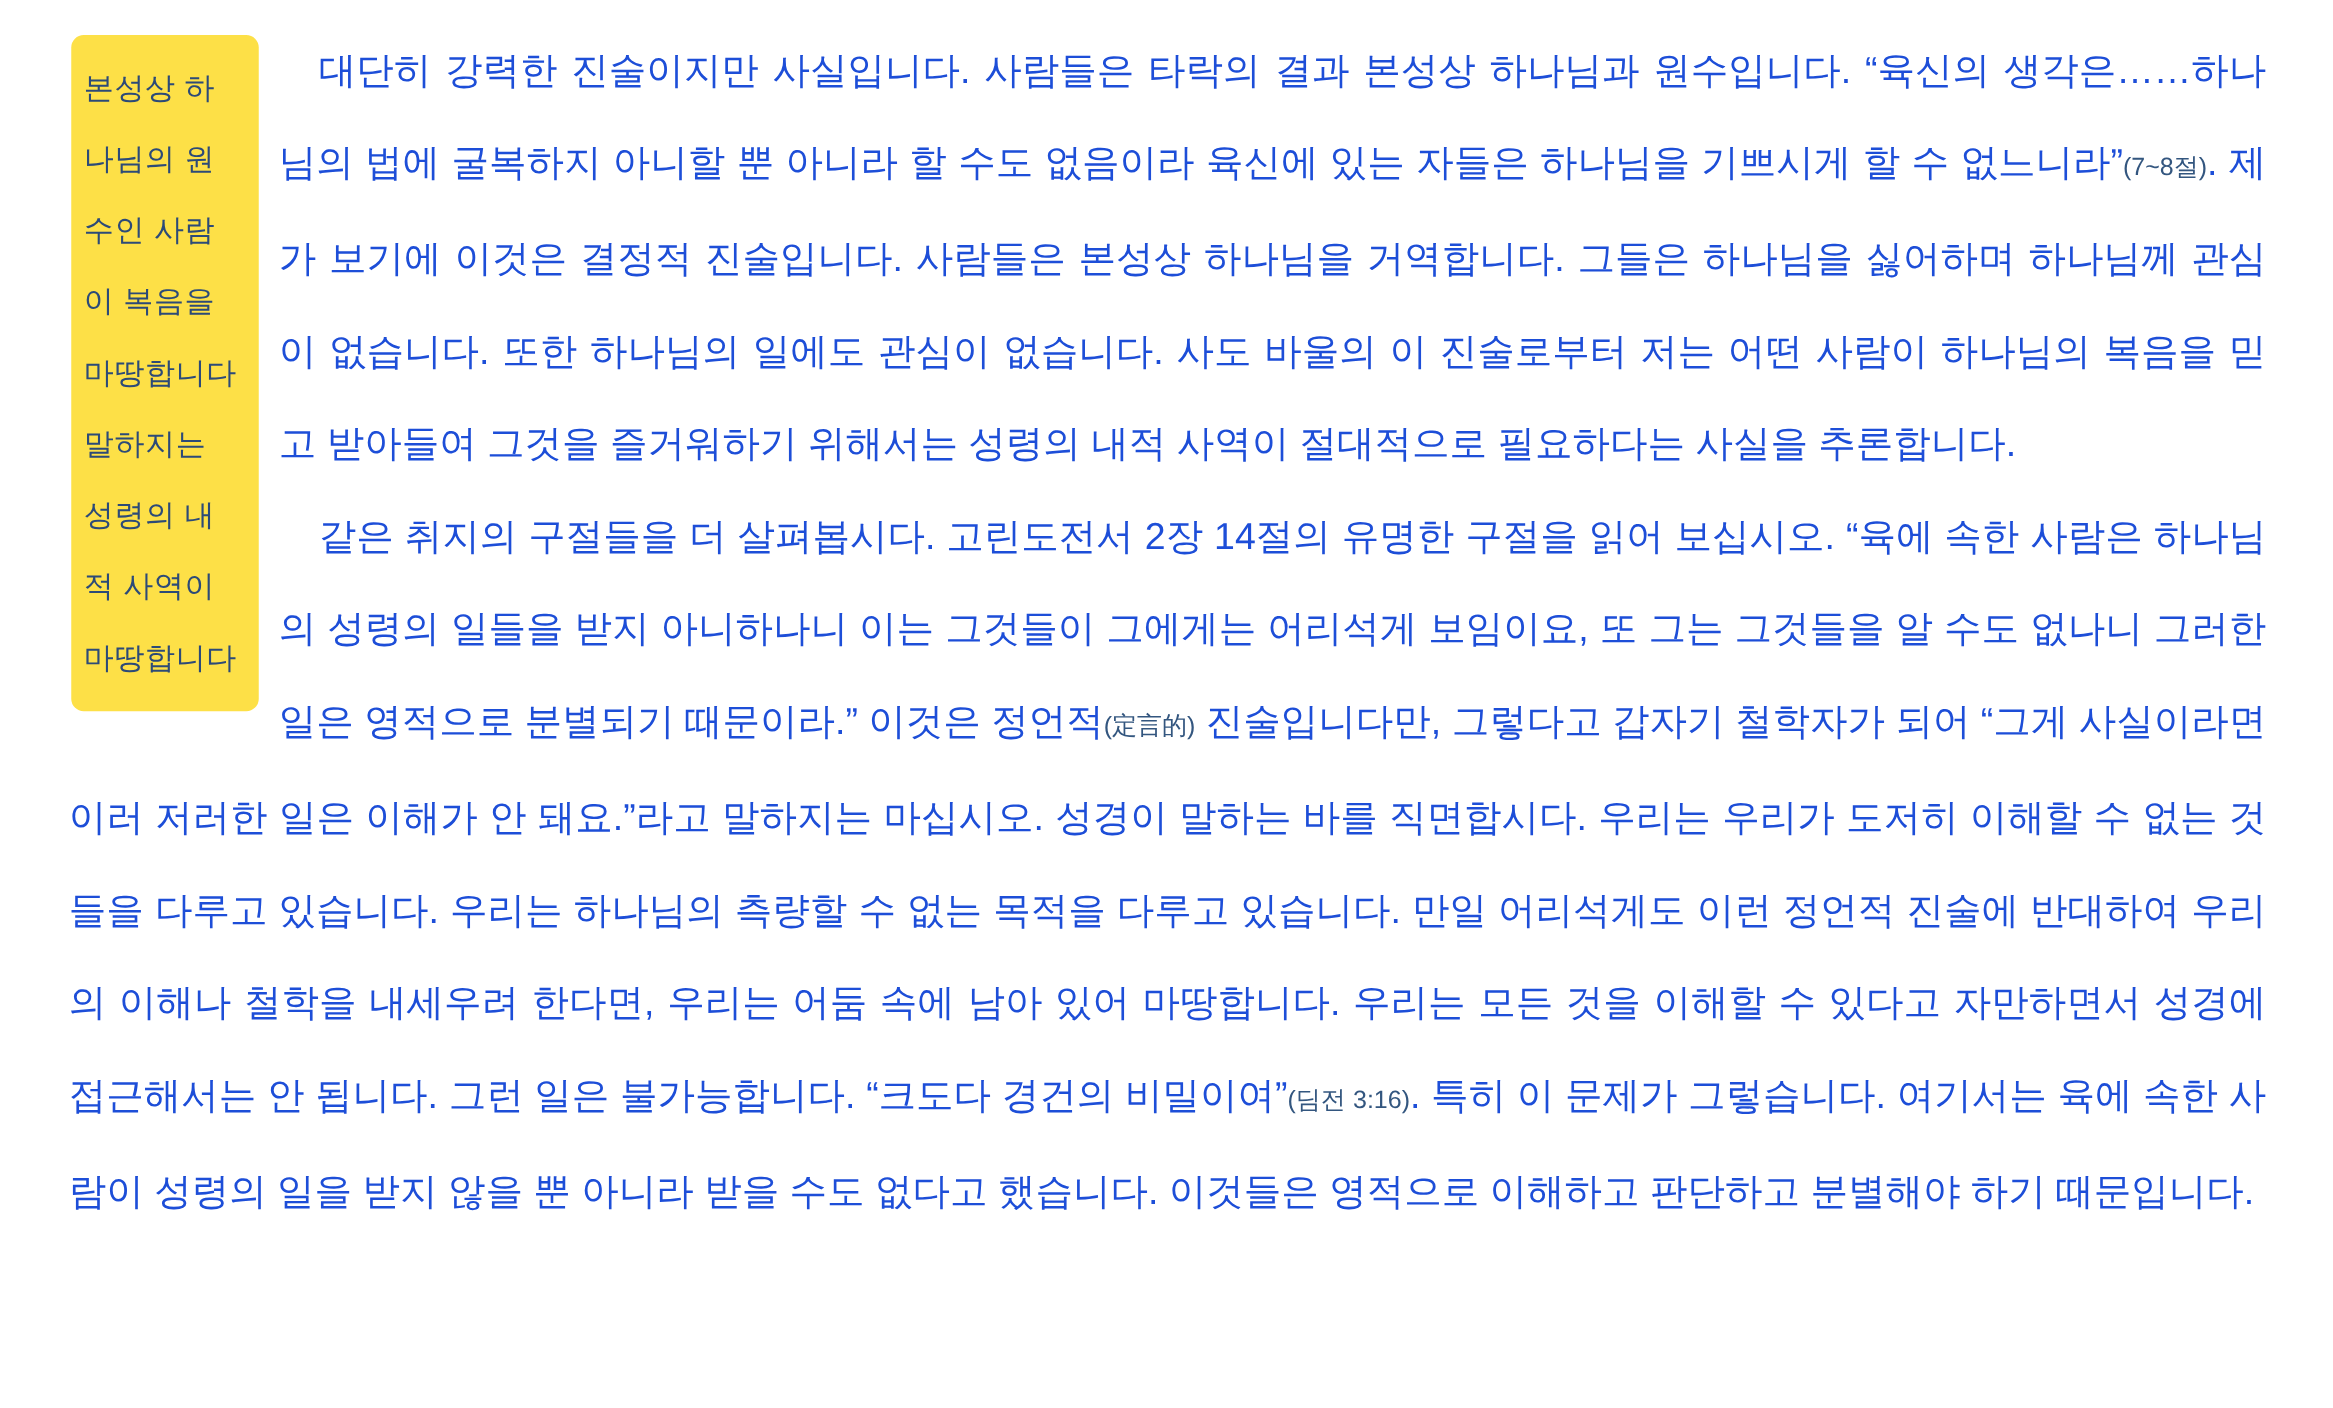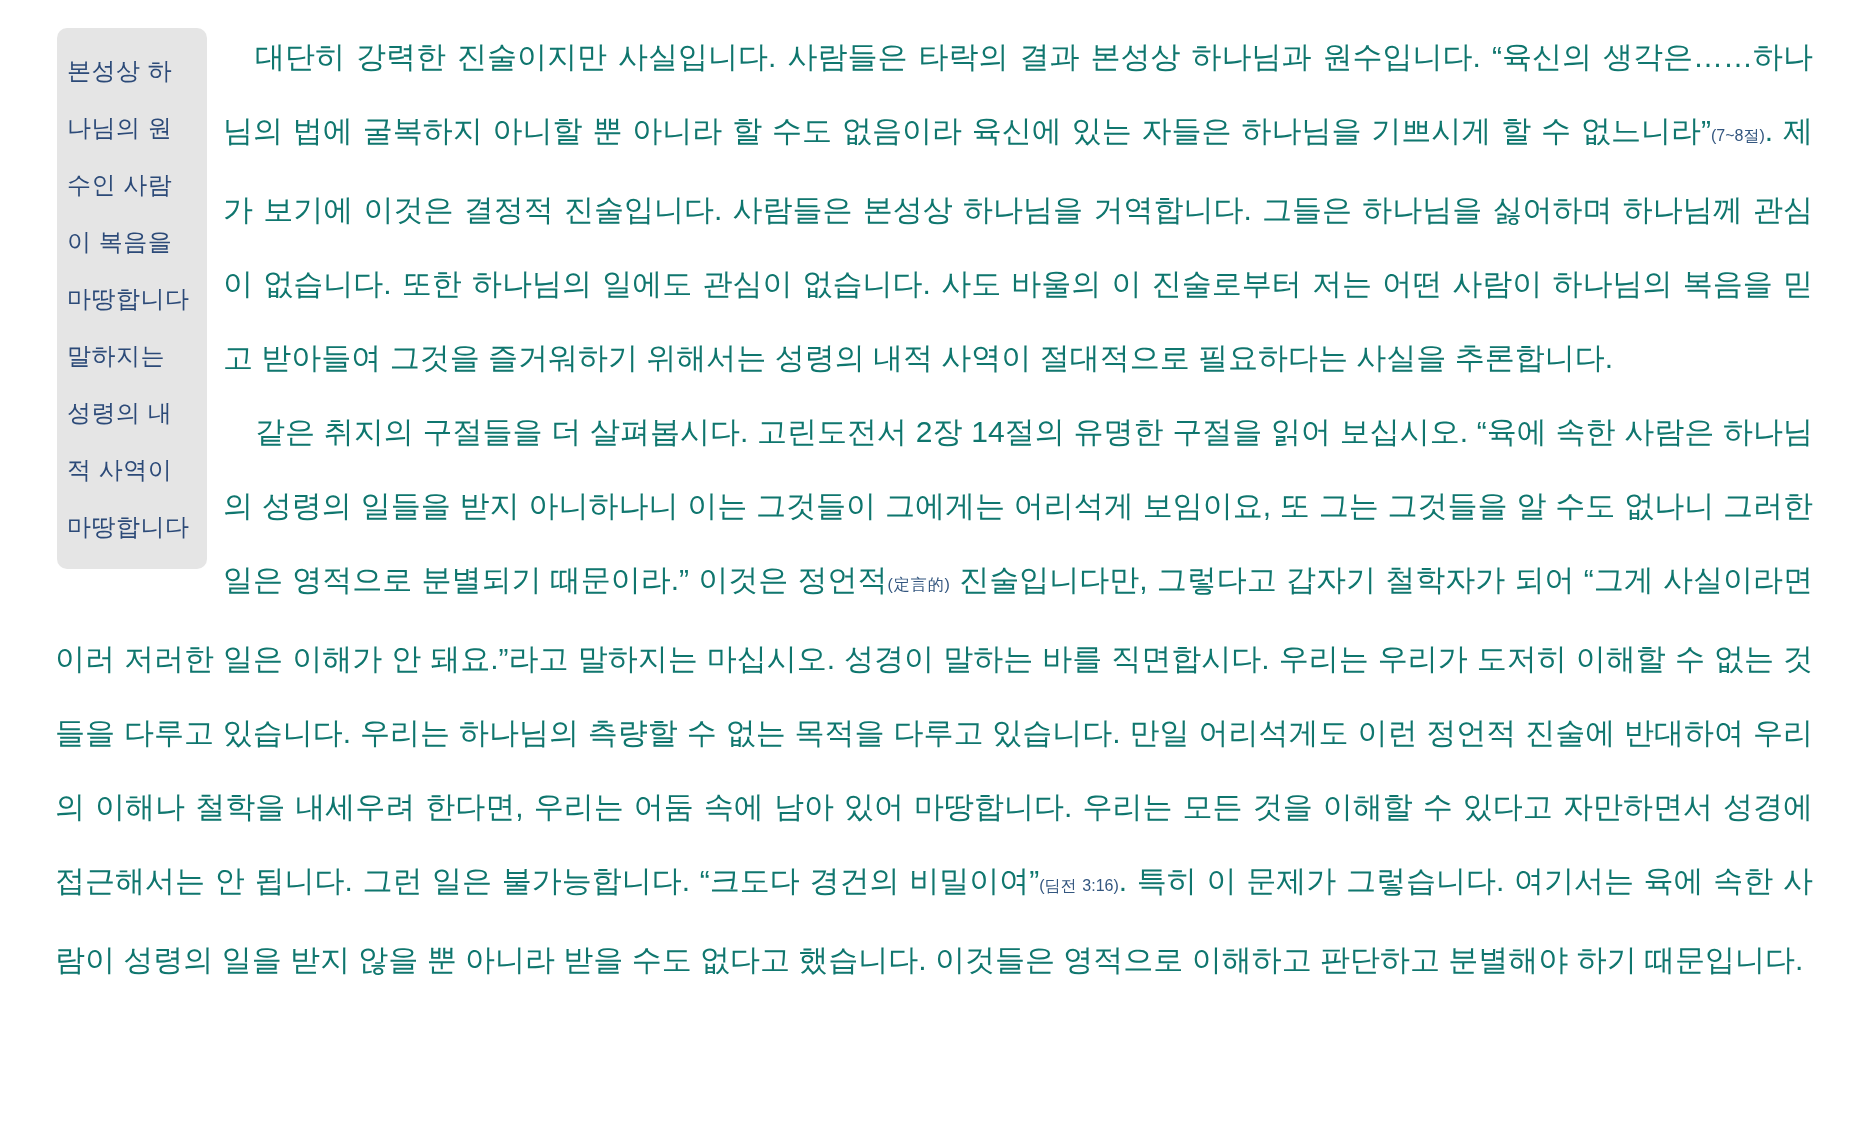--- a/index.html
+++ b/index.html
@@ -13,42 +13,42 @@
   .page {
     width: 1866px;
     height: 1126px;
     padding: 20px 53px 0 55px;
     background: #ffffff;
   }
   .margin-note {
     float: left;
     width: 150px;
     margin: 8px 16px 24px 2px;
-    background: #e5e5e5;
+    background: #fde047;
     border-radius: 10px;
     padding: 14px 8px 14px 10px;
     font-size: 24px;
     line-height: 57px;
     color: #2c4a78;
     letter-spacing: 0.5px;
   }
   .mn-line { white-space: nowrap; }
   .para {
     font-size: 30px;
     line-height: 74px;
     color: #0d0d0d;
     text-align: justify;
     text-indent: 32px;
     word-break: break-all;
     overflow-wrap: anywhere;
   }
-  .seg { color: #0f766e; }
+  .seg { color: #1d4ed8; }
   .ref {
     color: #33567f;
-    font-size: 16px;
+    font-size: 20px;
   }
 </style>
 </head>
 <body>
 
 <div class="page">
 
   <div class="margin-note">
     <div class="mn-line">본성상 하</div>
     <div class="mn-line">나님의 원</div>

